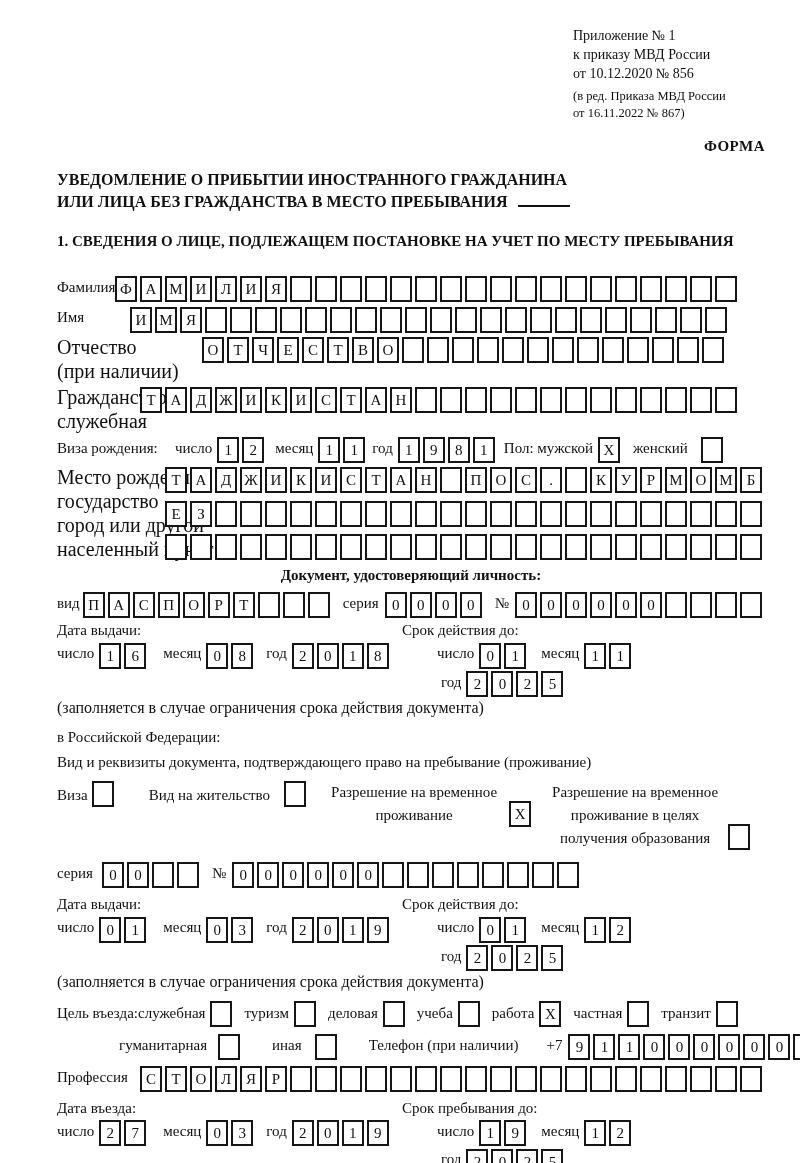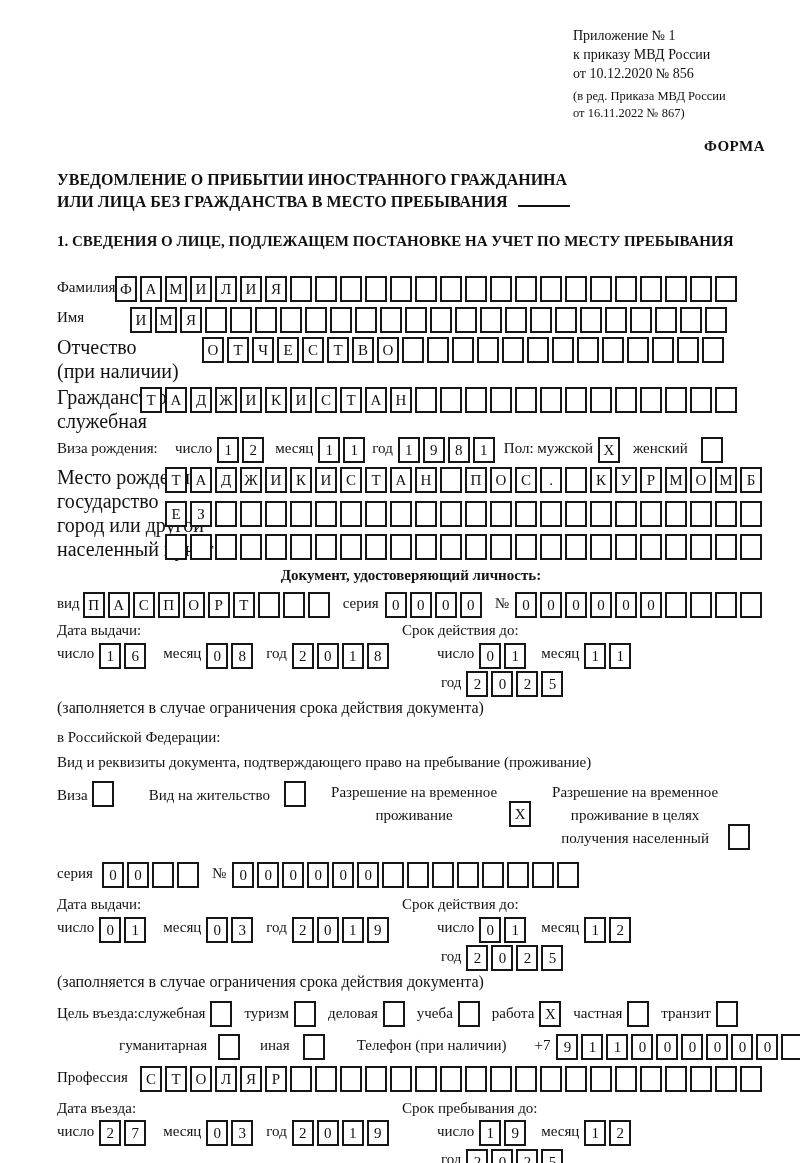--- a/index.html
+++ b/index.html
@@ -210,21 +210,21 @@
       <span class="cblabel">
         <div>Разрешение на временное</div>
         <div>проживание</div>
       </span>
       <span class="cellrow" style="margin-left:12px"><span class="cell">X</span></span>
     </span>
     <span class="cbitem" style="margin-left:18px">
       <span class="cblabel">
         <div>Разрешение на временное</div>
         <div>проживание в целях</div>
-        <div>получения населенный</div>
+        <div>получения образования</div>
       </span>
       <span class="cellrow" style="margin-left:10px"><span class="cell"></span></span>
     </span>
   </div>
 
   <div class="frow" style="margin-bottom:6px">
     <span class="lbl" style="width:45px">серия</span>
     <span class="cellrow"><span class="cell">0</span><span class="cell">0</span><span class="cell"></span><span class="cell"></span></span>
     <span class="inline-lbl">№</span>
     <span class="cellrow"><span class="cell">0</span><span class="cell">0</span><span class="cell">0</span><span class="cell">0</span><span class="cell">0</span><span class="cell">0</span><span class="cell"></span><span class="cell"></span><span class="cell"></span><span class="cell"></span><span class="cell"></span><span class="cell"></span><span class="cell"></span><span class="cell"></span></span>
@@ -295,21 +295,21 @@
     <span class="opt">
         <span class="lbl">транзит</span>
         <span class="cellrow"><span class="cell"></span></span>
       </span>
   </div>
   <div class="optrow" style="margin-left:62px">
     <span class="opt">
         <span class="lbl">гуманитарная</span>
         <span class="cellrow" style="margin-left:6px"><span class="cell"></span></span>
       </span>
-    <span class="opt" style="margin-left:8px">
+    <span class="opt" style="margin-left:20px">
         <span class="lbl">иная</span>
         <span class="cellrow" style="margin-left:8px"><span class="cell"></span></span>
       </span>
     <span class="lbl" style="margin-left:20px">Телефон (при наличии)</span>
     <span class="lbl" style="margin-left:28px;margin-right:6px">+7</span>
     <span class="cellrow"><span class="cell">9</span><span class="cell">1</span><span class="cell">1</span><span class="cell">0</span><span class="cell">0</span><span class="cell">0</span><span class="cell">0</span><span class="cell">0</span><span class="cell">0</span><span class="cell"></span></span>
   </div>
 
   <div class="frow" style="margin-bottom:6px">
     <span class="lbl w-prof">Профессия</span>

